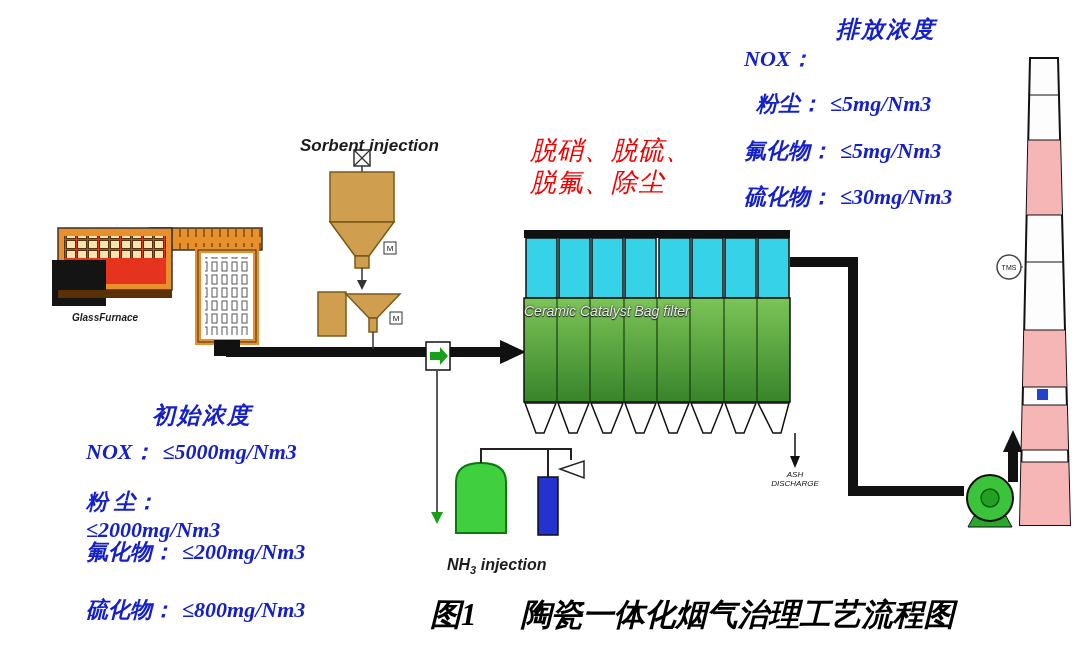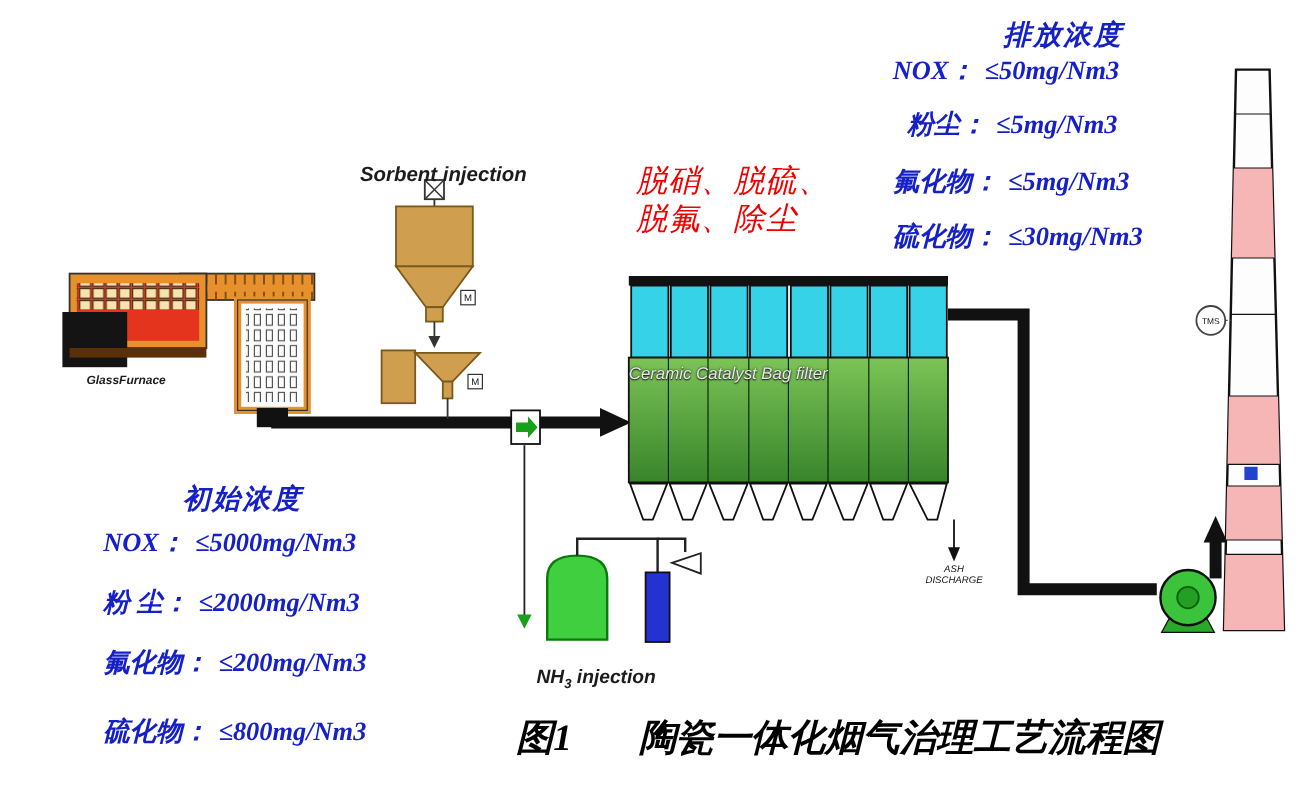--- a/index.html
+++ b/index.html
@@ -24,21 +24,21 @@
   }
   .filter-label{
     font-family:"Liberation Sans","DejaVu Sans",sans-serif;font-size:14px;color:#e9e9e9;
     text-align:left;text-shadow:0 0 2px #1a1a1a, 0 1px 1px #1a1a1a;white-space:nowrap;
   }
   .ash-label{
     font-family:"Liberation Sans","DejaVu Sans",sans-serif;font-size:8px;line-height:9px;color:#111;
     text-align:center;white-space:nowrap;
   }
   .caption{
-    display:flex;gap:56px;color:#000;font-size:31px;font-weight:700;white-space:nowrap;
+    display:flex;gap:44px;color:#000;font-size:31px;font-weight:700;white-space:nowrap;
   }
   sub{font-size:11px;}
 </style>
 </head>
 <body>
 
 <div class="canvas">
 
   <svg width="1089" height="666" viewBox="0 0 1089 666">
     <defs>
@@ -197,41 +197,40 @@
   </div>
 
   <div class="abs ash-label" style="left:766px;top:470px;width:58px;">
     <div>ASH</div>
     <div>DISCHARGE</div>
   </div>
 
   <div class="abs blue-title" style="left:836px;top:14px;">排放浓度</div>
   <div class="abs conc-row" style="left:744px;top:44px;">
     <span class="conc-label">NOX：</span>
-    <span class="conc-value">≤50mg/Nm3</span>
   </div>
   <div class="abs conc-row" style="left:756px;top:89px;">
     <span class="conc-label">粉尘：</span>
     <span class="conc-value">≤5mg/Nm3</span>
   </div>
   <div class="abs conc-row" style="left:744px;top:136px;">
     <span class="conc-label">氟化物：</span>
     <span class="conc-value">≤5mg/Nm3</span>
   </div>
   <div class="abs conc-row" style="left:744px;top:182px;">
     <span class="conc-label">硫化物：</span>
     <span class="conc-value">≤30mg/Nm3</span>
   </div>
 
   <div class="abs blue-title" style="left:152px;top:400px;">初始浓度</div>
   <div class="abs conc-row" style="left:86px;top:437px;">
     <span class="conc-label">NOX：</span>
     <span class="conc-value">≤5000mg/Nm3</span>
   </div>
-  <div class="abs conc-row" style="left:86px;top:487px;">
+  <div class="abs conc-row" style="left:86px;top:487px;flex-direction:column;">
     <span class="conc-label">粉 尘：</span>
     <span class="conc-value">≤2000mg/Nm3</span>
   </div>
   <div class="abs conc-row" style="left:86px;top:537px;">
     <span class="conc-label">氟化物：</span>
     <span class="conc-value">≤200mg/Nm3</span>
   </div>
   <div class="abs conc-row" style="left:86px;top:595px;">
     <span class="conc-label">硫化物：</span>
     <span class="conc-value">≤800mg/Nm3</span>

